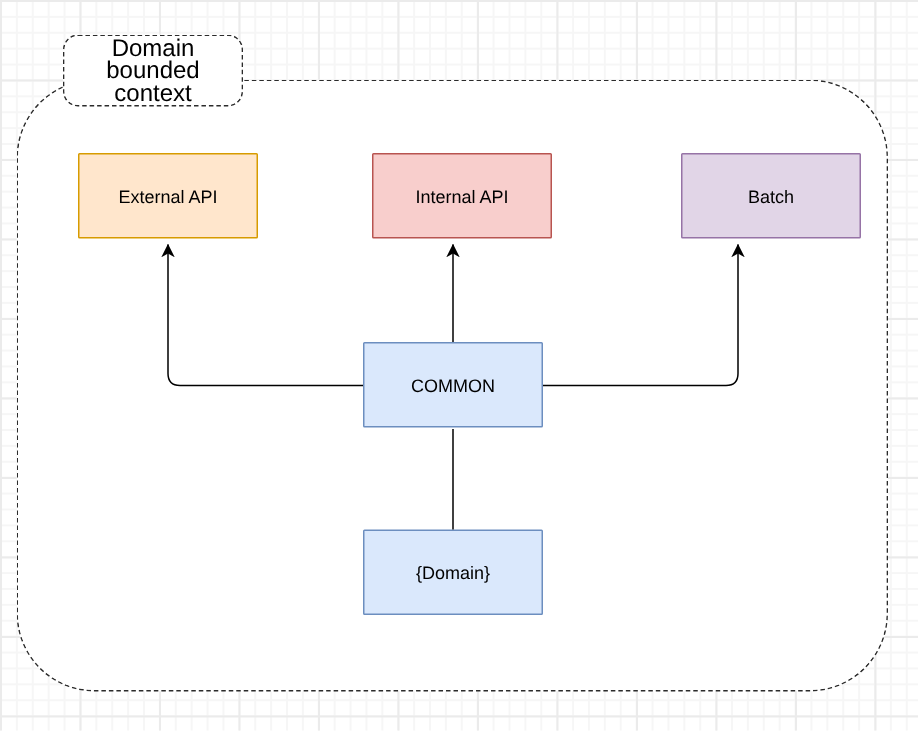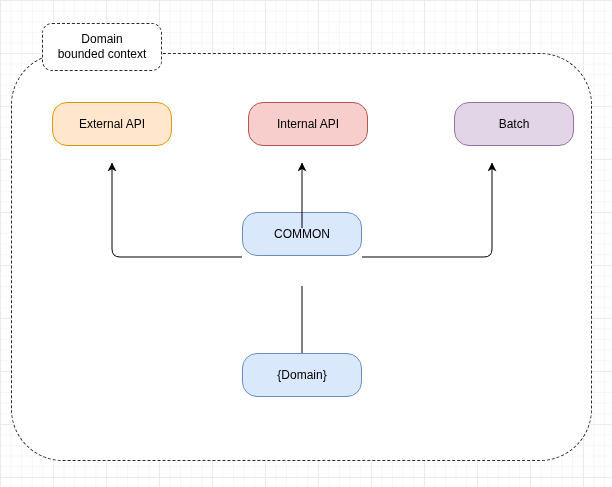--- a/index.html
+++ b/index.html
@@ -39,42 +39,42 @@
     width: 120px;
     height: 48px;
     background: #ffffff;
     border: 1px dashed #2b2b2b;
     border-radius: 10px;
     box-sizing: border-box;
     display: flex;
     flex-direction: column;
     align-items: center;
     justify-content: center;
-    font-size: 12px;
+    font-size: 16px;
     line-height: 15px;
     color: #000000;
     text-align: center;
   }
   .node {
     position: absolute;
     width: 120px;
-    height: 44px;
-    border-radius: 15px;
+    height: 57px;
+    border-radius: 1px;
     box-sizing: border-box;
     display: flex;
     align-items: center;
     justify-content: center;
     font-size: 12px;
     color: #000000;
     text-align: center;
   }
   .node-external-api { left: 52px;  top: 102px; background: #FFE6CC; border: 1px solid #D79B00; }
   .node-internal-api { left: 248px; top: 102px; background: #F8CECC; border: 1px solid #B85450; }
   .node-batch        { left: 432px; top: 102px; background: #E1D5E7; border: 1px solid #9673A6; margin-left: 22px; }
-  .node-common       { left: 242px; top: 212px; background: #DAE8FC; border: 1px solid #6C8EBF; }
+  .node-common       { left: 242px; top: 228px; background: #DAE8FC; border: 1px solid #6C8EBF; }
   .node-domain       { left: 242px; top: 353px; background: #DAE8FC; border: 1px solid #6C8EBF; }
   .edges-layer {
     position: absolute;
     left: 0;
     top: 0;
     width: 612px;
     height: 487px;
     pointer-events: none;
   }
   .edges-layer path { pointer-events: stroke; }

